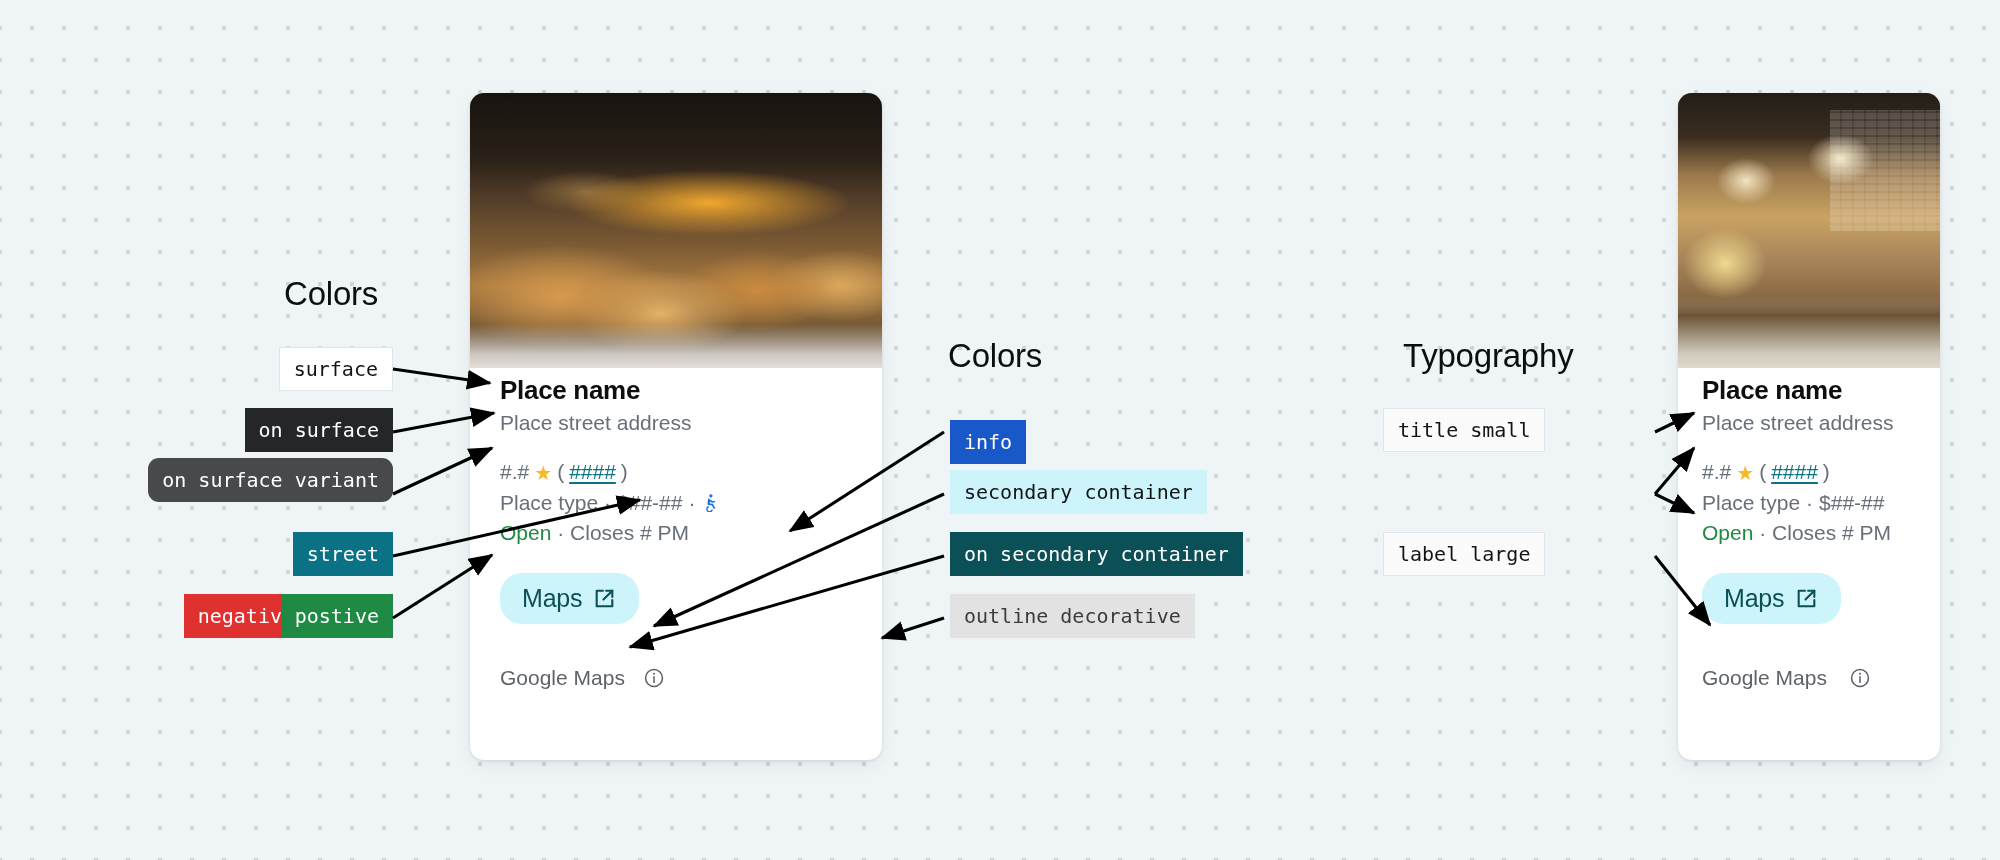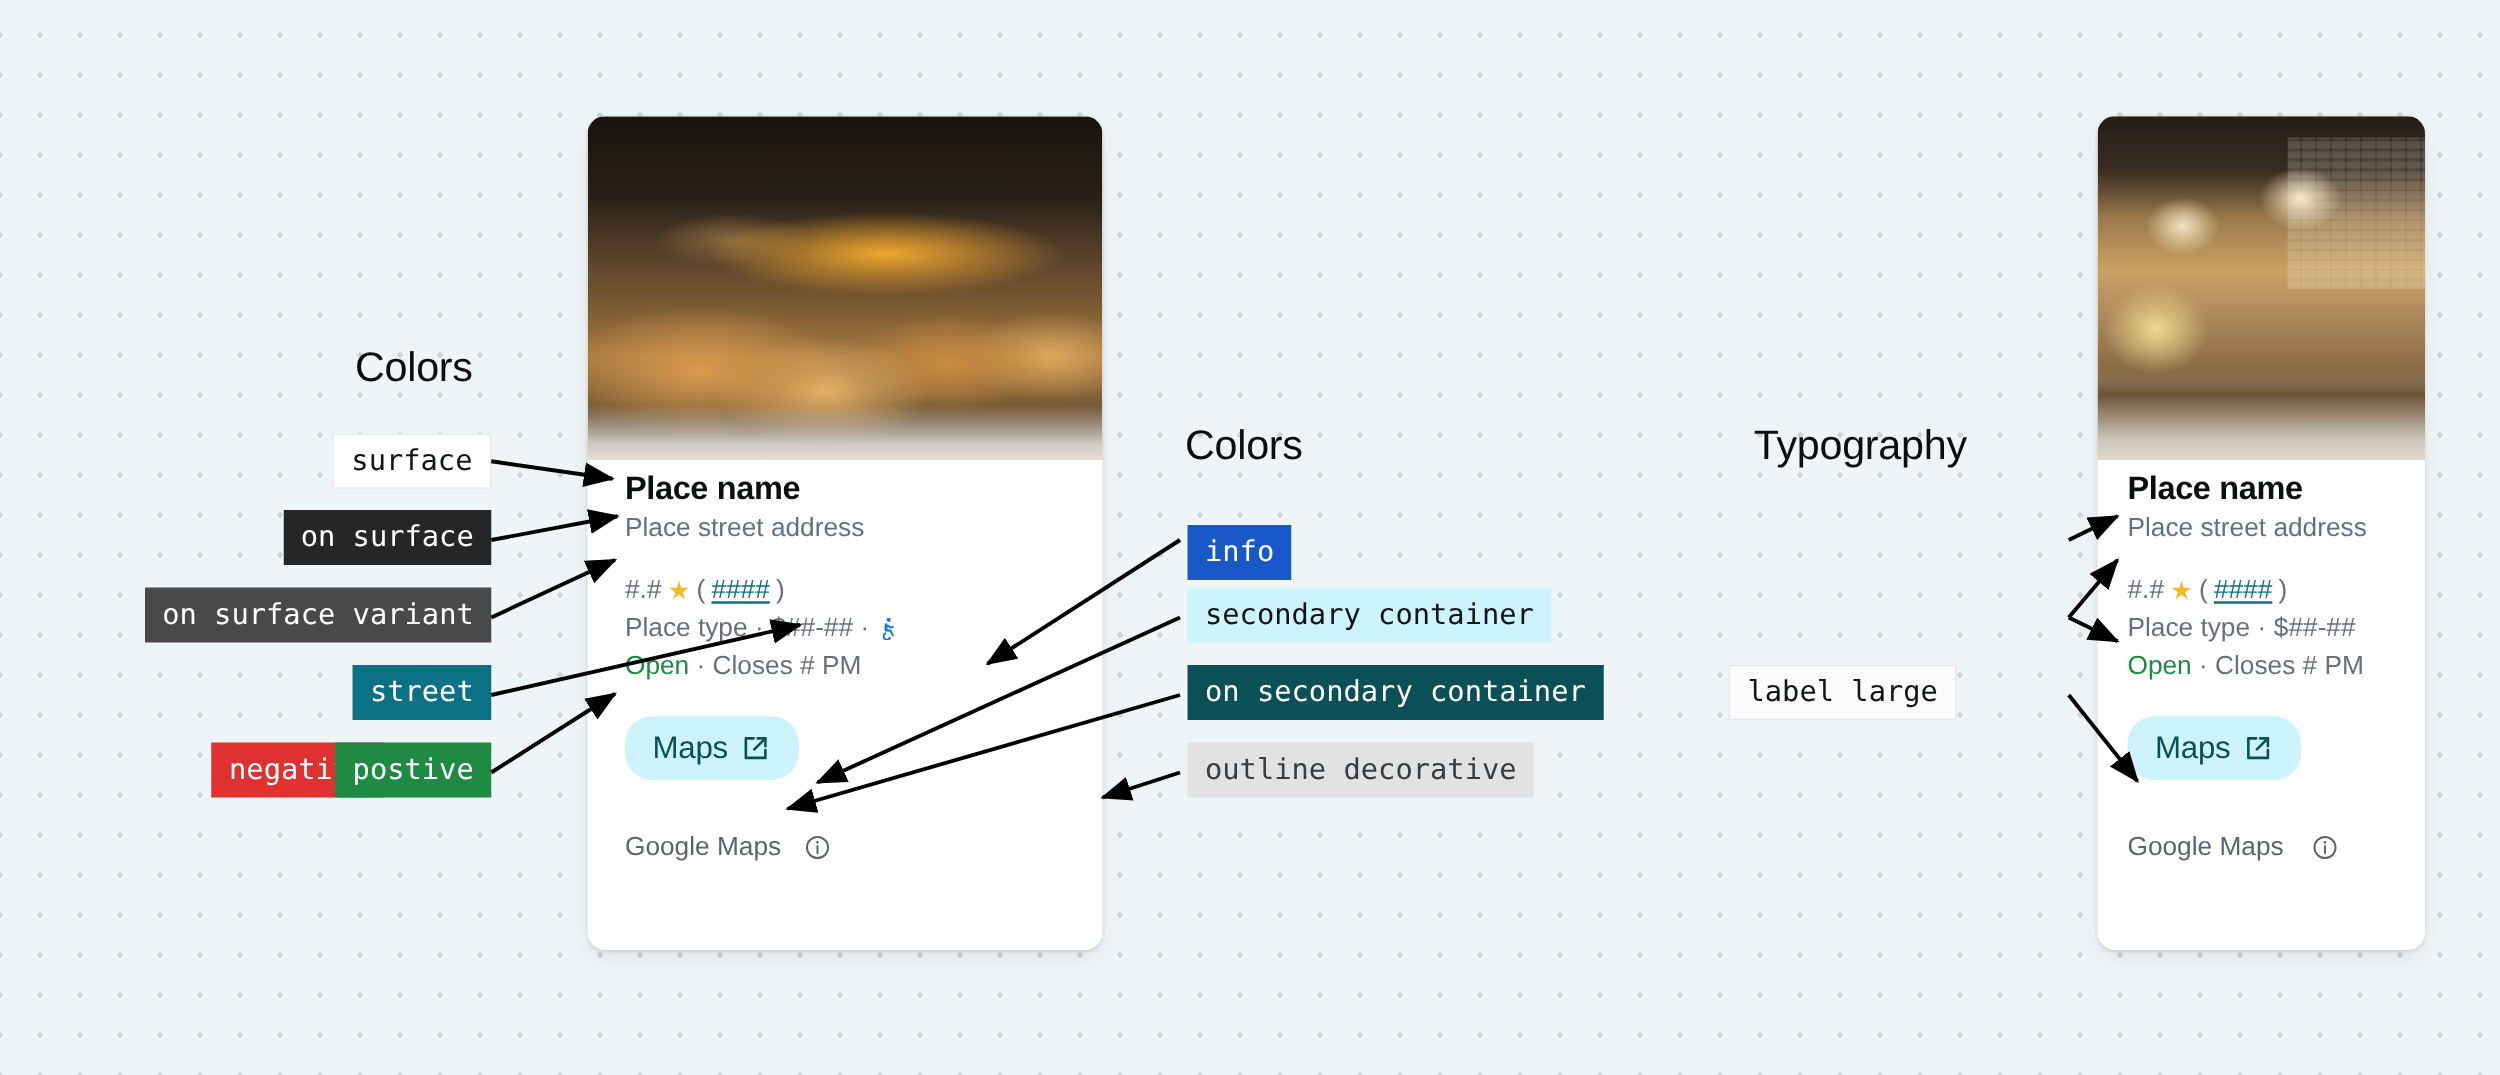--- a/index.html
+++ b/index.html
@@ -27,21 +27,21 @@
     white-space: nowrap;
   }
   #heading-colors-left  { left: 284px; top: 275px; }
   #heading-colors-mid   { left: 948px; top: 337px; }
   #heading-typography   { left: 1403px; top: 337px; }
 
   
   .chip {
     position: absolute;
     font-family: "DejaVu Sans Mono", "Liberation Mono", monospace;
-    font-size: 23px;
+    font-size: 20px;
     line-height: 1;
     display: flex;
     align-items: center;
     white-space: nowrap;
     height: 44px;
     padding: 0 14px;
   }
   .chip-surface  { background:#ffffff; color:#121416; border:1px solid #e2e6e8; }
   .chip-onsurf   { background:#242628; color:#ffffff; }
   .chip-onsurfv  { background:#48494b; color:#ffffff; }
@@ -50,21 +50,21 @@
   .chip-positive { background:#1e8a43; color:#ffffff; }
   .chip-info     { background:#1858c8; color:#ffffff; }
   .chip-seccon   { background:#cdf4fb; color:#121416; }
   .chip-onseccon { background:#0b4f57; color:#ffffff; }
   .chip-outline  { background:#e2e2e2; color:#3a3d3f; }
   .chip-typo     { background:#fbfbfb; color:#121416; border:1px solid #e2e6e8; }
 
   
   #chip-surface   { right: 1607px; top: 347px; }
   #chip-onsurface { right: 1607px; top: 408px; }
-  #chip-onsurfvar { right: 1607px; top: 470px; }
+  #chip-onsurfvar { right: 1607px; top: 458px; border-radius: 11px; }
   #chip-primary   { right: 1607px; top: 532px; }
   #chip-positive  { right: 1607px; top: 594px; }
   #chip-negative  { right: 1692px; top: 594px; }
 
   
   #chip-info      { left: 950px; top: 408px; margin-top: 12px; }
   #chip-seccon    { left: 950px; top: 470px; }
   #chip-onseccon  { left: 950px; top: 532px; }
   #chip-outline   { left: 950px; top: 594px; }
 
@@ -190,20 +190,21 @@
   <div class="chip chip-onsurfv" id="chip-onsurfvar">on surface variant</div>
   <div class="chip chip-primary" id="chip-primary">street</div>
   <div class="chip chip-negative" id="chip-negative">negative</div>
   <div class="chip chip-positive" id="chip-positive">postive</div>
 
   <div class="chip chip-info" id="chip-info">info</div>
   <div class="chip chip-seccon" id="chip-seccon">secondary container</div>
   <div class="chip chip-onseccon" id="chip-onseccon">on secondary container</div>
   <div class="chip chip-outline" id="chip-outline">outline decorative</div>
 
+  <div class="chip chip-typo" id="chip-titlesmall">title small</div>
   <div class="chip chip-typo" id="chip-labellarge">label large</div>
 
   <div class="card" id="card-left">
     <div class="card-photo">
       <div class="photo-bakery"></div>
     </div>
     <div class="card-body">
       <div class="place-name">Place name</div>
       <div class="place-address">Place street address</div>
 

